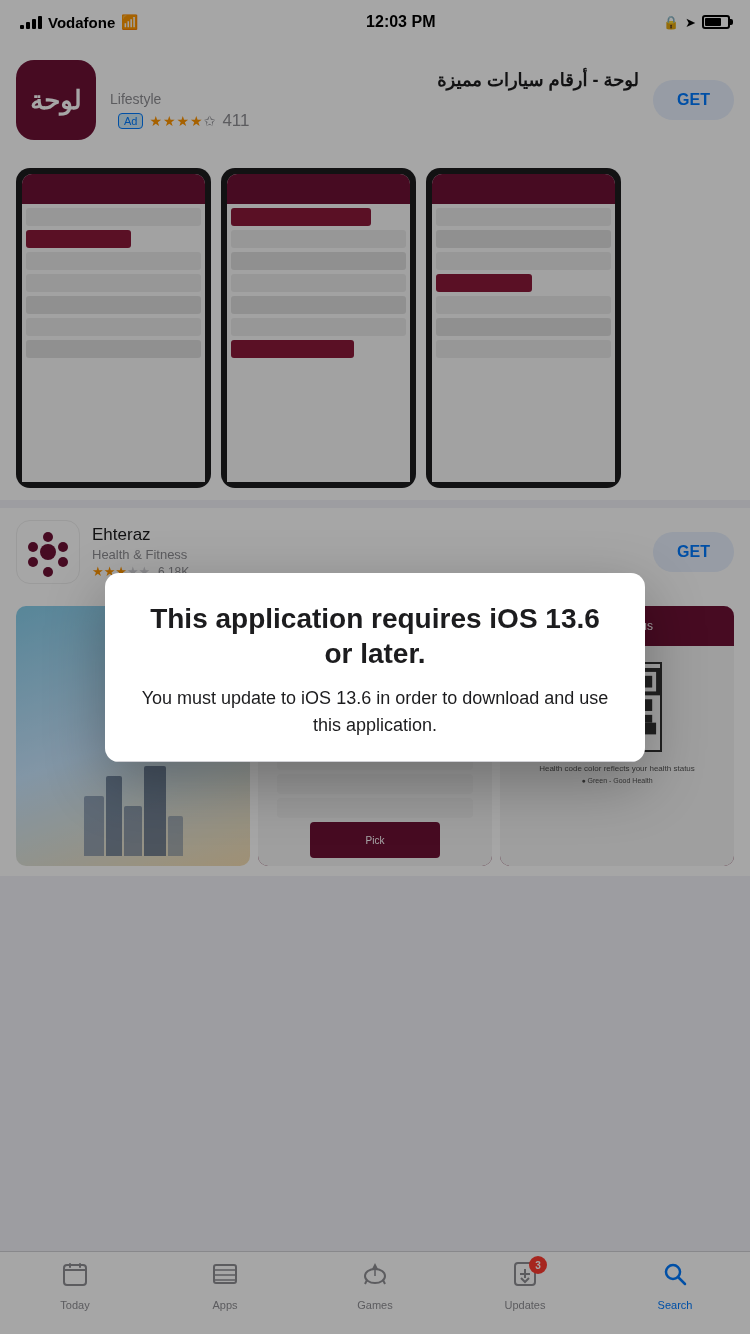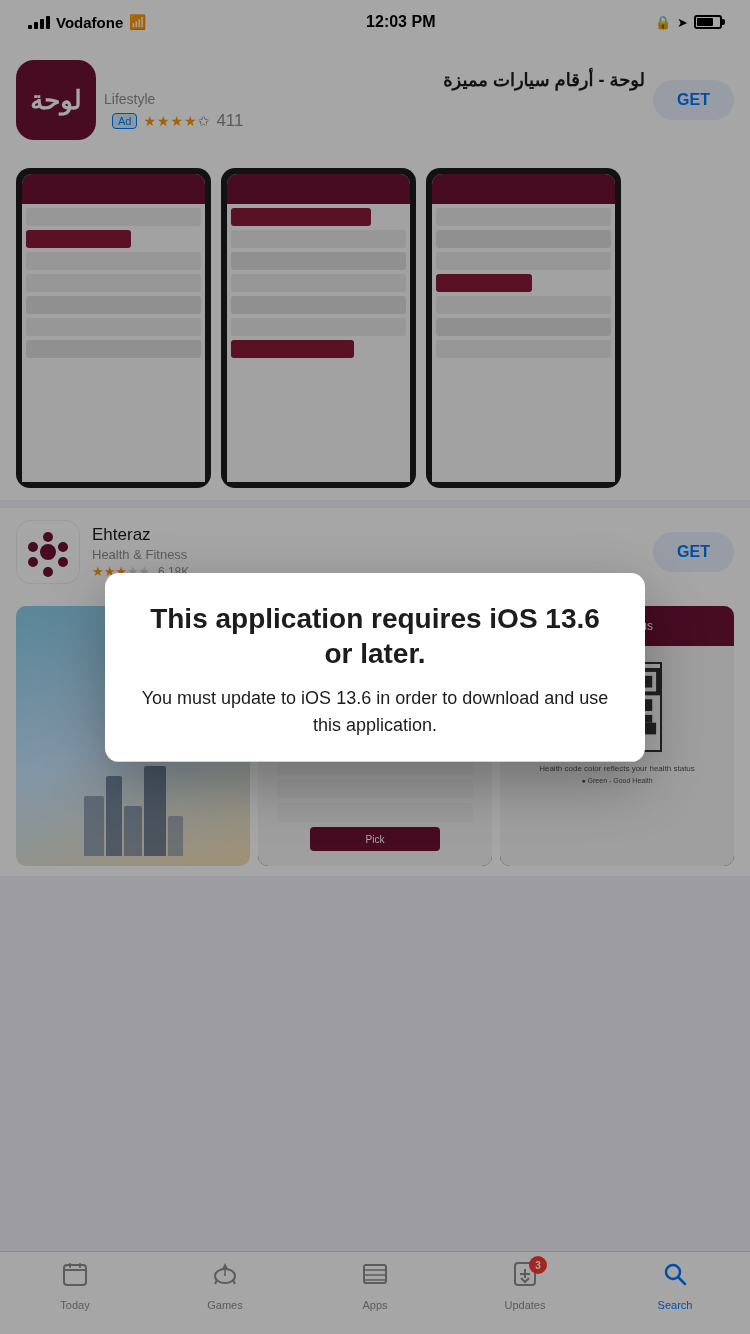--- a/index.html
+++ b/index.html
@@ -13,21 +13,21 @@
       position: relative;
     }
 
     
     .status-bar {
       height: 44px;
       background: white;
       display: flex;
       align-items: center;
       justify-content: space-between;
-      padding: 0 28px;
+      padding: 0 20px;
     }
     .status-left { display: flex; align-items: center; gap: 6px; font-size: 15px; font-weight: 600; }
     .status-center { font-size: 16px; font-weight: 600; }
     .status-right { display: flex; align-items: center; gap: 6px; }
     .signal-bars { display: flex; align-items: flex-end; gap: 2px; }
     .signal-bars span { background: black; width: 4px; border-radius: 1px; }
     .signal-bars span:nth-child(1) { height: 4px; }
     .signal-bars span:nth-child(2) { height: 7px; }
     .signal-bars span:nth-child(3) { height: 10px; }
     .signal-bars span:nth-child(4) { height: 13px; }
@@ -79,21 +79,21 @@
       background: #f2f2f7;
       filter: blur(0px);
     }
 
     
     .app-card {
       background: white;
       margin: 0;
       padding: 16px;
     }
-    .app-header { display: flex; align-items: center; gap: 8px; }
+    .app-header { display: flex; align-items: center; gap: 14px; }
     .app-icon {
       width: 80px; height: 80px; border-radius: 18px;
       background: #6d1135;
       display: flex; align-items: center; justify-content: center;
       flex-shrink: 0;
     }
     .app-icon-text { color: white; font-size: 26px; font-weight: bold; }
     .app-info { flex: 1; }
     .app-name { font-size: 18px; font-weight: 600; color: #1c1c1e; text-align: right; direction: rtl; }
     .app-category { font-size: 14px; color: #8e8e93; }
@@ -428,21 +428,21 @@
               <circle cx="10" cy="19" r="3.5" fill="#6d1135"></circle>
               <circle cx="20" cy="22" r="5" fill="#6d1135"></circle>
             </svg>
           </div>
           <div style="font-size:10px;color:#6d1135;font-weight:700;">EHTERAZ</div>
           <div style="font-size:9px;color:#6d1135;">اح‍ت‍راز</div>
           <div style="font-size:9px;color:#555;margin-top:4px;">▶ Qatari ID &nbsp;&nbsp; ▶ VISA</div>
           <div class="reg-row"></div>
           <div class="reg-row"></div>
           <div class="reg-row"></div>
-          <div style="height:24px;background:#6d1135;border-radius:4px;width:60%;color:white;font-size:10px;display:flex;align-items:center;justify-content:center;">Pick</div>
+          <div style="height:36px;background:#6d1135;border-radius:4px;width:60%;color:white;font-size:10px;display:flex;align-items:center;justify-content:center;">Pick</div>
         </div>
       </div>
     </div>
 
     <div class="ehteraz-thumb ehteraz-thumb-3">
       <div class="health-screen">
         <div class="health-header">Health Status</div>
         <div style="padding:8px;display:flex;flex-direction:column;align-items:center;gap:4px;">
           <div style="width:90px;height:90px;background:white;border:2px solid #333;padding:4px;margin:8px auto;">
 
@@ -504,39 +504,39 @@
         <rect x="3" y="9" width="22" height="2" fill="#8e8e93"></rect>
         <rect x="8" y="3" width="2" height="5" rx="1" fill="#8e8e93"></rect>
         <rect x="18" y="3" width="2" height="5" rx="1" fill="#8e8e93"></rect>
       </svg>
     </span>
     <span class="tab-label">Today</span>
   </div>
   <div class="tab-item">
     <span class="tab-icon">
       <svg width="28" height="28" viewBox="0 0 28 28" fill="none">
+        <rect x="3" y="5" width="22" height="18" rx="2" stroke="#8e8e93" stroke-width="2" fill="none"></rect>
+        <line x1="3" y1="10" x2="25" y2="10" stroke="#8e8e93" stroke-width="1.5"></line>
+        <line x1="3" y1="15" x2="25" y2="15" stroke="#8e8e93" stroke-width="1.5"></line>
+        <line x1="3" y1="20" x2="25" y2="20" stroke="#8e8e93" stroke-width="1.5"></line>
+      </svg>
+    </span>
+    <span class="tab-label">Apps</span>
+  </div>
+  <div class="tab-item">
+    <span class="tab-icon">
+      <svg width="28" height="28" viewBox="0 0 28 28" fill="none">
         <ellipse cx="14" cy="16" rx="10" ry="7" stroke="#8e8e93" stroke-width="2" fill="none"></ellipse>
         <polygon points="14,3 17,9 11,9" fill="#8e8e93"></polygon>
         <line x1="14" y1="9" x2="14" y2="16" stroke="#8e8e93" stroke-width="1.5"></line>
         <line x1="6" y1="20" x2="4" y2="24" stroke="#8e8e93" stroke-width="2"></line>
         <line x1="22" y1="20" x2="24" y2="24" stroke="#8e8e93" stroke-width="2"></line>
       </svg>
     </span>
     <span class="tab-label">Games</span>
-  </div>
-  <div class="tab-item">
-    <span class="tab-icon">
-      <svg width="28" height="28" viewBox="0 0 28 28" fill="none">
-        <rect x="3" y="5" width="22" height="18" rx="2" stroke="#8e8e93" stroke-width="2" fill="none"></rect>
-        <line x1="3" y1="10" x2="25" y2="10" stroke="#8e8e93" stroke-width="1.5"></line>
-        <line x1="3" y1="15" x2="25" y2="15" stroke="#8e8e93" stroke-width="1.5"></line>
-        <line x1="3" y1="20" x2="25" y2="20" stroke="#8e8e93" stroke-width="1.5"></line>
-      </svg>
-    </span>
-    <span class="tab-label">Apps</span>
   </div>
   <div class="tab-item">
     <div class="tab-badge">
       <span class="tab-icon">
         <svg width="28" height="28" viewBox="0 0 28 28" fill="none">
           <rect x="4" y="3" width="20" height="22" rx="3" stroke="#8e8e93" stroke-width="2" fill="none"></rect>
           <line x1="9" y1="14" x2="19" y2="14" stroke="#8e8e93" stroke-width="2"></line>
           <polyline points="14,9 14,18" stroke="#8e8e93" stroke-width="2"></polyline>
           <polyline points="10,18 14,22 18,18" stroke="#8e8e93" stroke-width="2"></polyline>
         </svg>

